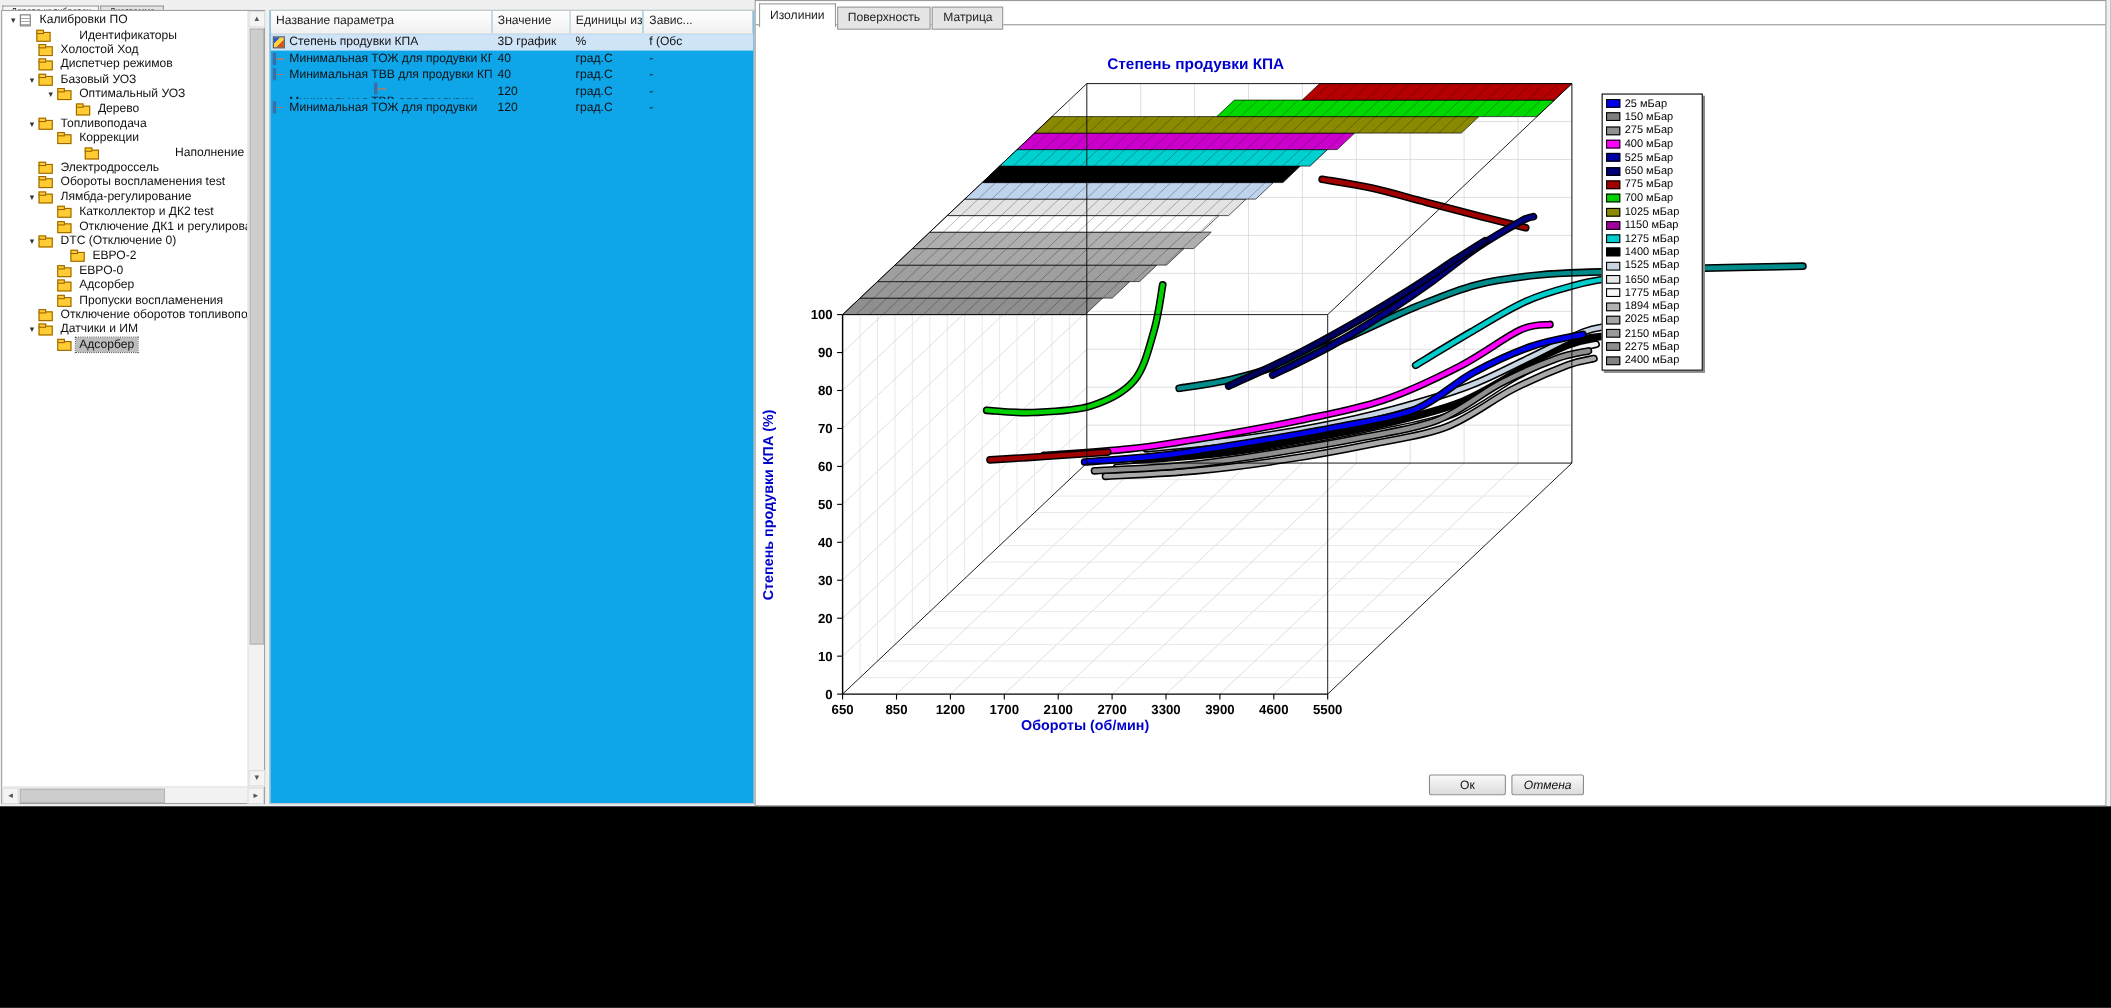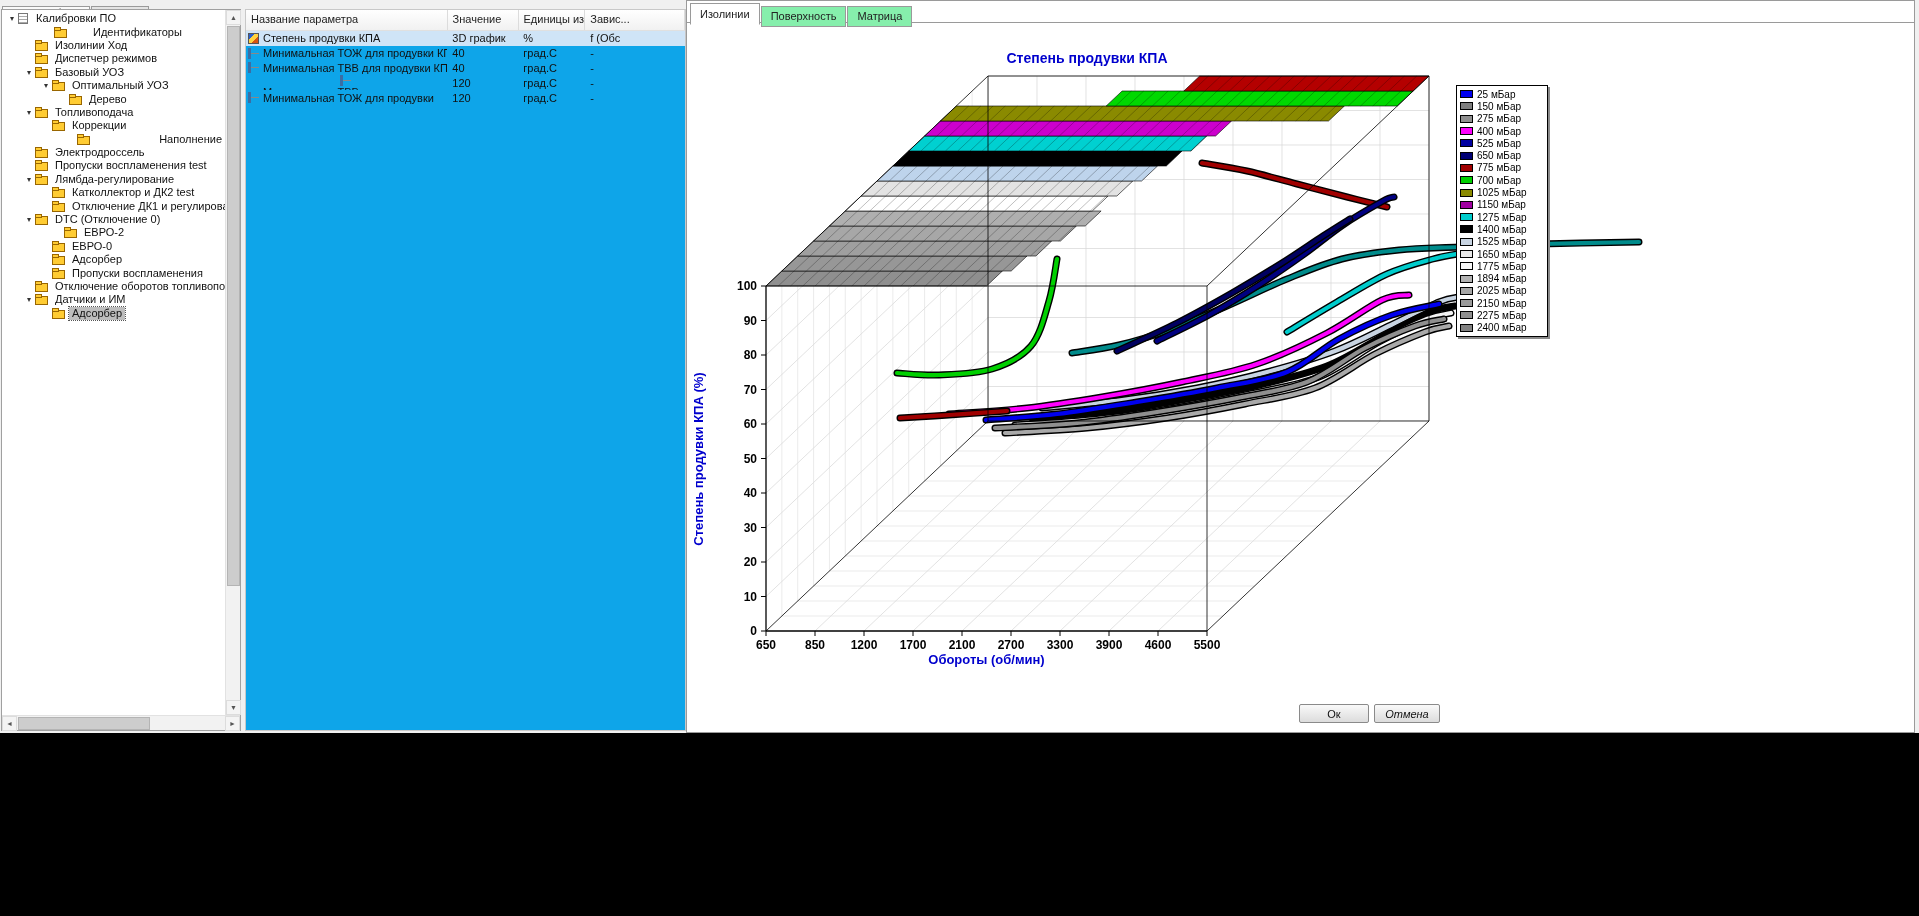--- a/index.html
+++ b/index.html
@@ -32,21 +32,21 @@
   .trow{display:flex;height:14.8px;align-items:center;font-size:11px;color:#111;white-space:nowrap;}
   .trow.selected{background:#cfe4f7;}
   .td{padding-left:5px;box-sizing:border-box;overflow:hidden;height:100%;display:flex;align-items:center;}
   .ico-chart3d{width:11px;height:11px;flex:0 0 11px;margin:0 4px 0 2px;background:linear-gradient(135deg,#2b5fd0 0 30%,#ffd23f 30% 62%,#d85510 62%);border:1px solid #555;box-sizing:border-box;}
   .ico-slider{width:11px;height:11px;flex:0 0 11px;margin:0 4px 0 2px;border-left:3px solid #3a6ea5;background:linear-gradient(transparent 0 45%,#888 45% 58%,transparent 58%);box-sizing:border-box;}
   
   #dialog{position:absolute;left:686px;top:0;width:1229px;height:733px;background:#fff;border:1px solid #9a9a9a;box-sizing:border-box;}
   #chart-svg{position:absolute;left:0;top:0;width:1229px;height:733px;}
   #dialog-tabline{position:absolute;left:0;top:21px;width:100%;border-top:1px solid #9a9a9a;}
   #dialog-tabs{position:absolute;left:3px;top:2px;z-index:3;white-space:nowrap;}
-  .dlg-tab{display:inline-block;font-size:11px;padding:3px 9px 4px;border:1px solid #9a9a9a;background:#86efac;color:#222;margin-right:1px;position:relative;top:2px;}
+  .dlg-tab{display:inline-block;font-size:11px;padding:3px 9px 4px;border:1px solid #9a9a9a;background:#e5e5e5;color:#222;margin-right:1px;position:relative;top:2px;}
   .dlg-tab.active{background:#fff;border-bottom:1px solid #fff;top:0;padding-top:4px;}
   #chart-legend{position:absolute;left:769px;top:84px;width:86px;background:#fff;border:1px solid #000;box-shadow:2px 2px 0 0 #8a8a8a;padding:2px 2px;z-index:2;}
   .lg-item{display:flex;align-items:center;height:12.3px;font-size:10px;color:#000;white-space:nowrap;}
   .lg-swatch{width:13px;height:8px;border:1px solid #000;box-sizing:border-box;margin:0 4px 0 1px;flex:0 0 13px;}
   .dlg-btn{position:absolute;top:703px;height:19px;font-size:11px;font-family:"Liberation Sans",sans-serif;border:1px solid #8a8a8a;background:linear-gradient(#f9f9f9,#dcdcdc);border-radius:2px;color:#111;padding:0;}
   #ok-btn{left:612px;width:70px;}
   #cancel-btn{left:687px;width:66px;font-style:italic;}
 </style>
 </head>
 <body>
@@ -54,29 +54,29 @@
 <div id="app">
   <div id="left-tabs"><div class="mini-tab">Дерево калибровок</div><div class="mini-tab inactive">Диаграмма</div></div>
 
   <div id="tree-panel">
     <div id="tree-list">
         <div class="tree-row" style="padding-left: 4px;">
           <span class="tree-arrow">▾</span>
           <span class="ico-root"></span>
           <span class="tree-label">Калибровки ПО</span>
         </div>
-        <div class="tree-row" style="padding-left: 21px; gap: 19px;">
+        <div class="tree-row" style=" gap: 19px;">
           <span class="tree-arrow"></span>
           <span class="ico-folder"></span>
           <span class="tree-label">Идентификаторы</span>
         </div>
         <div class="tree-row" style="padding-left: 21px;">
           <span class="tree-arrow"></span>
           <span class="ico-folder"></span>
-          <span class="tree-label">Изолинии Ход</span>
+          <span class="tree-label">Холостой Ход</span>
         </div>
         <div class="tree-row" style="padding-left: 21px;">
           <span class="tree-arrow"></span>
           <span class="ico-folder"></span>
           <span class="tree-label">Диспетчер режимов</span>
         </div>
         <div class="tree-row" style="padding-left: 21px;">
           <span class="tree-arrow">▾</span>
           <span class="ico-folder"></span>
           <span class="tree-label">Базовый УОЗ</span>
@@ -107,21 +107,21 @@
           <span class="tree-label">Наполнение</span>
         </div>
         <div class="tree-row" style="padding-left: 21px;">
           <span class="tree-arrow"></span>
           <span class="ico-folder"></span>
           <span class="tree-label">Электродроссель</span>
         </div>
         <div class="tree-row" style="padding-left: 21px;">
           <span class="tree-arrow"></span>
           <span class="ico-folder"></span>
-          <span class="tree-label">Пропуски воспламенения test</span>
+          <span class="tree-label">Обороты воспламенения test</span>
         </div>
         <div class="tree-row" style="padding-left: 21px;">
           <span class="tree-arrow">▾</span>
           <span class="ico-folder"></span>
           <span class="tree-label">Лямбда-регулирование</span>
         </div>
         <div class="tree-row" style="padding-left: 38px;">
           <span class="tree-arrow"></span>
           <span class="ico-folder"></span>
           <span class="tree-label">Катколлектор и ДК2 test</span>

